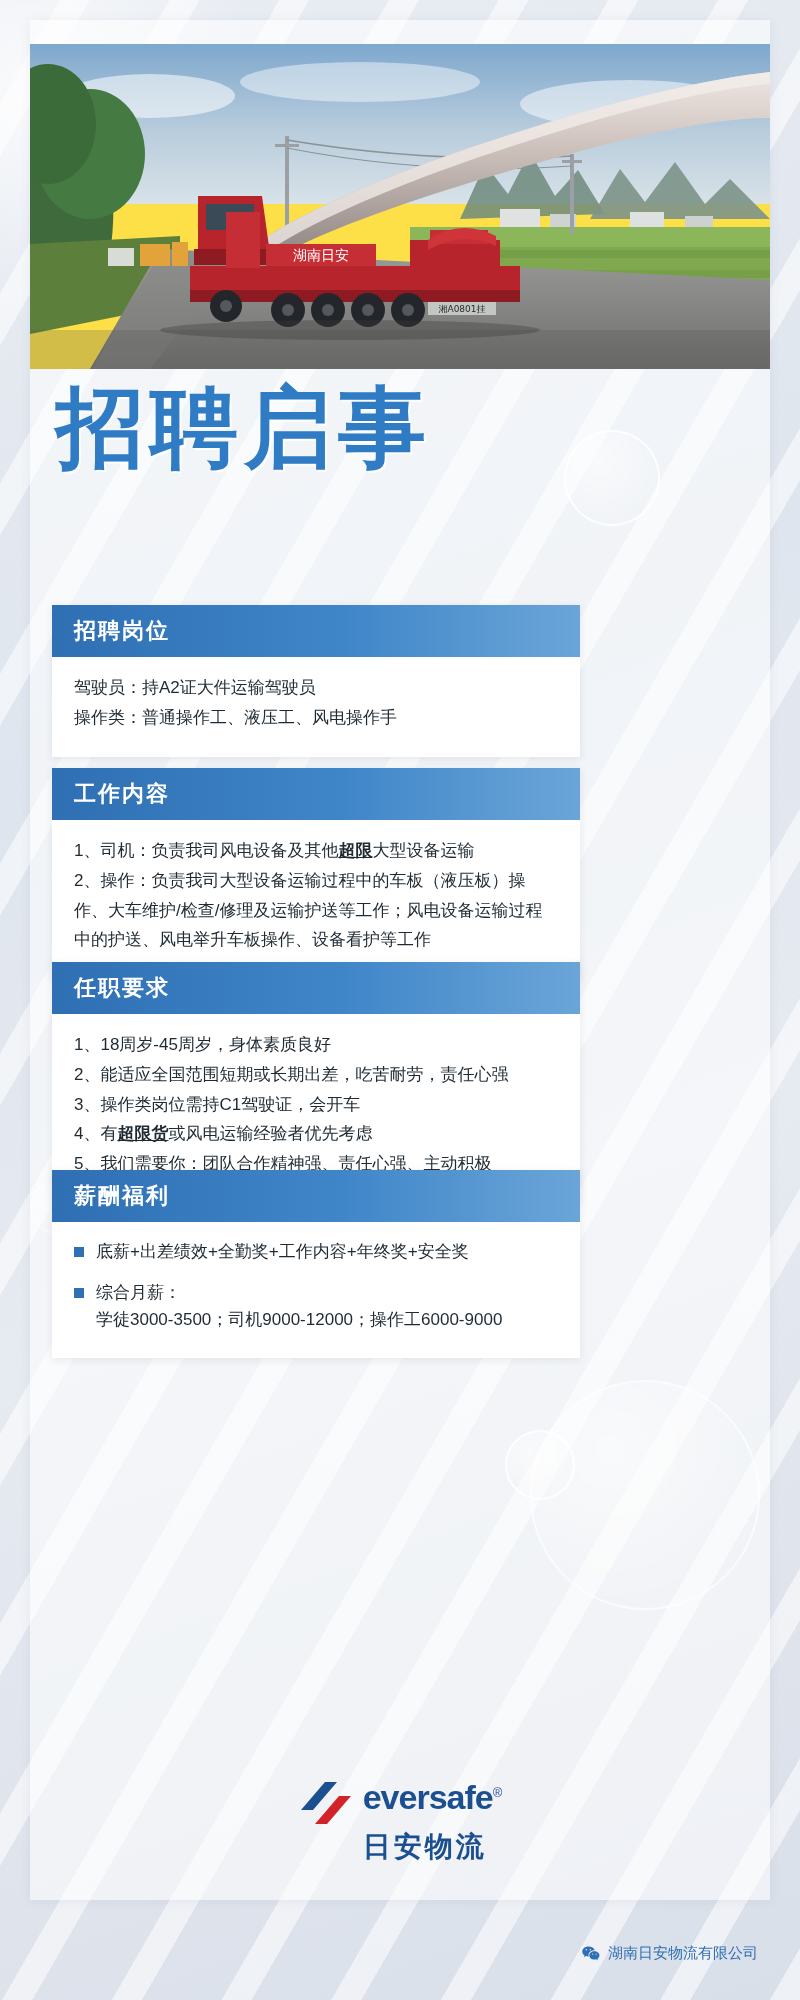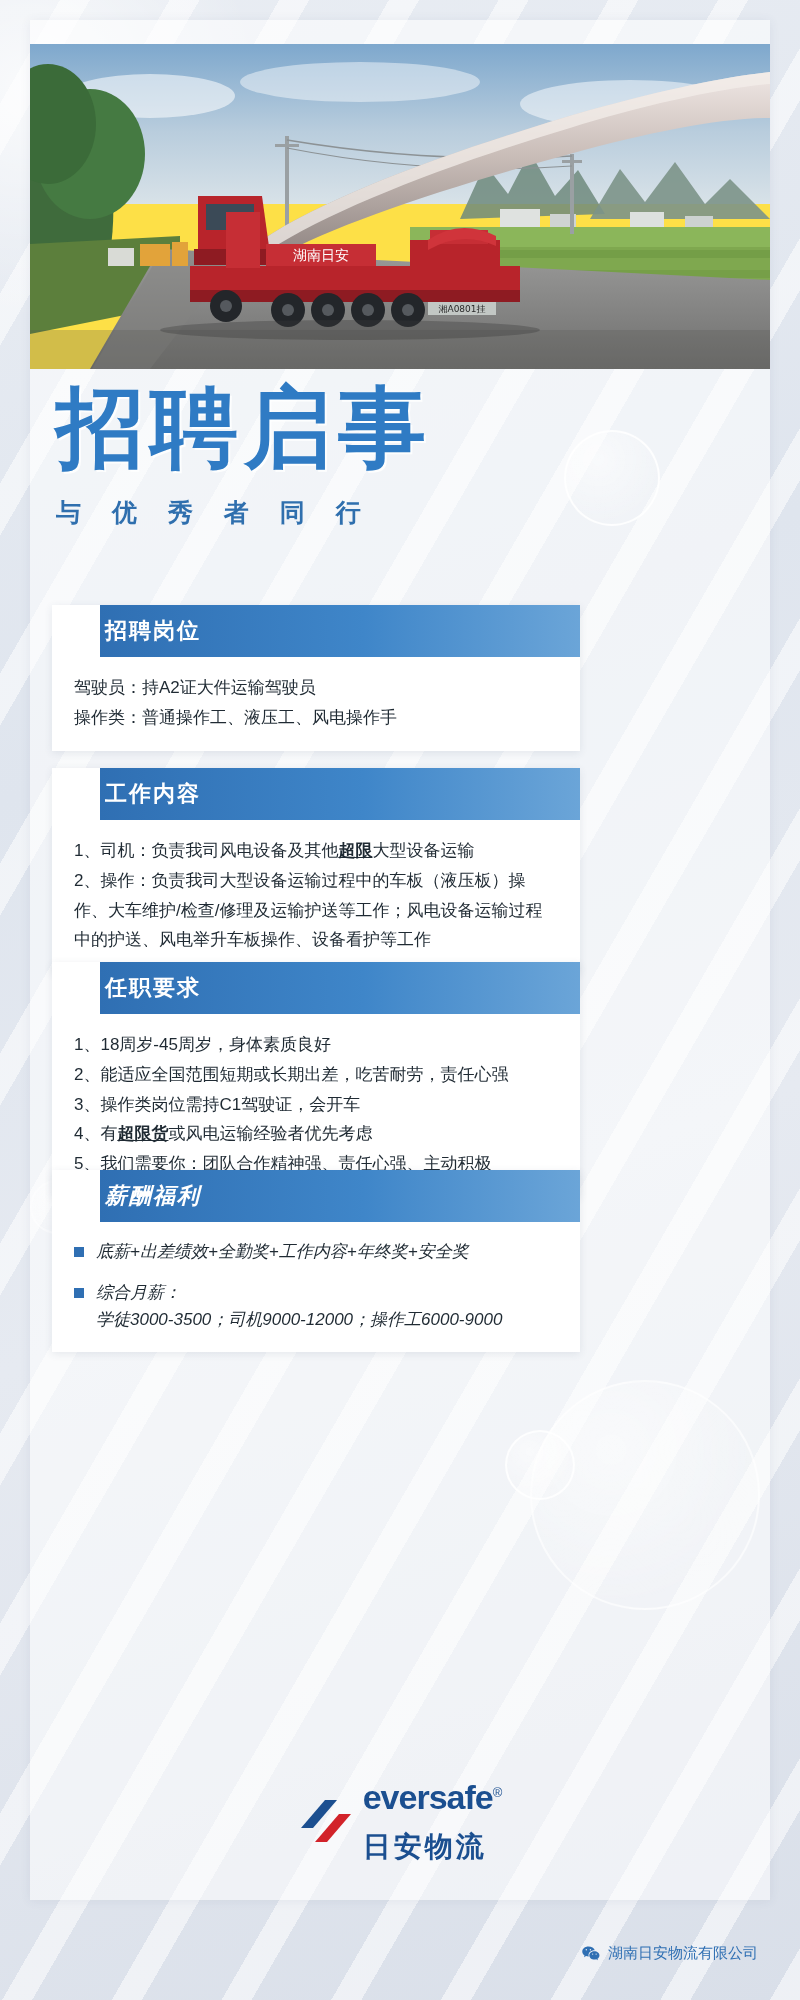--- a/index.html
+++ b/index.html
@@ -96,25 +96,24 @@
     width: 528px;
     background: #ffffff;
     box-shadow: 0 2px 8px rgba(50,70,100,0.10);
   }
   .card-header {
     background: linear-gradient(90deg, #2f6fb3 0%, #3f86c9 55%, #6ba5d8 100%);
     color: #fff;
     font-size: 22px;
     font-weight: bold;
     letter-spacing: 2px;
-    padding: 11px 0 11px 5px;
-    margin-left: 48px;
+    padding: 11px 0 11px 22px;
   }
   .card-body {
-    padding: 16px 22px 18px 22px;
+    padding: 16px 22px 24px 22px;
     color: #1f2a33;
     font-size: 17px;
     line-height: 1.75;
   }
   .card-body p { margin: 0; }
   .u { text-decoration: underline; font-weight: bold; }
 
   .bullets { list-style: none; }
   .bullets li {
     display: flex;
@@ -128,32 +127,31 @@
     flex: none;
     width: 10px; height: 10px;
     background: #2f6fb3;
     margin-top: 9px;
   }
 
   
   #card-positions { top: 605px; }
   #card-duties    { top: 768px; }
   #card-requirements { top: 962px; }
-  #card-salary    { top: 1170px; font-style: italic; }
+  #card-salary    { top: 1170px; }
 
   
   .footer-logo {
     position: absolute;
     left: 0; right: 0;
     top: 1780px;
     text-align: center;
   }
   .logo-row {
     display: inline-flex;
-    align-items: center;
     gap: 10px;
   }
   .logo-mark { width: 54px; height: 46px; }
   .logo-text { text-align: left; }
   .logo-en {
     font-size: 34px;
     font-weight: bold;
     color: #1b4f90;
     letter-spacing: -1px;
     line-height: 1;
@@ -297,21 +295,20 @@
           <circle cx="378" cy="266" r="6"></circle>
         <circle cx="196" cy="262" r="6"></circle>
       </g>
 
       <ellipse cx="320" cy="286" rx="190" ry="10" fill="#3a3a38" opacity="0.35"></ellipse>
     </svg>
   </div>
 
   <div class="headline">
     <div class="main-title">招聘启事</div>
-    <div class="sub-title">与 优 秀 者 同 行</div>
   </div>
 
   <div class="card" id="card-positions">
     <div class="card-header">招聘岗位</div>
     <div class="card-body">
       <p>驾驶员：持A2证大件运输驾驶员</p>
       <p>操作类：普通操作工、液压工、风电操作手</p>
     </div>
   </div>
 

